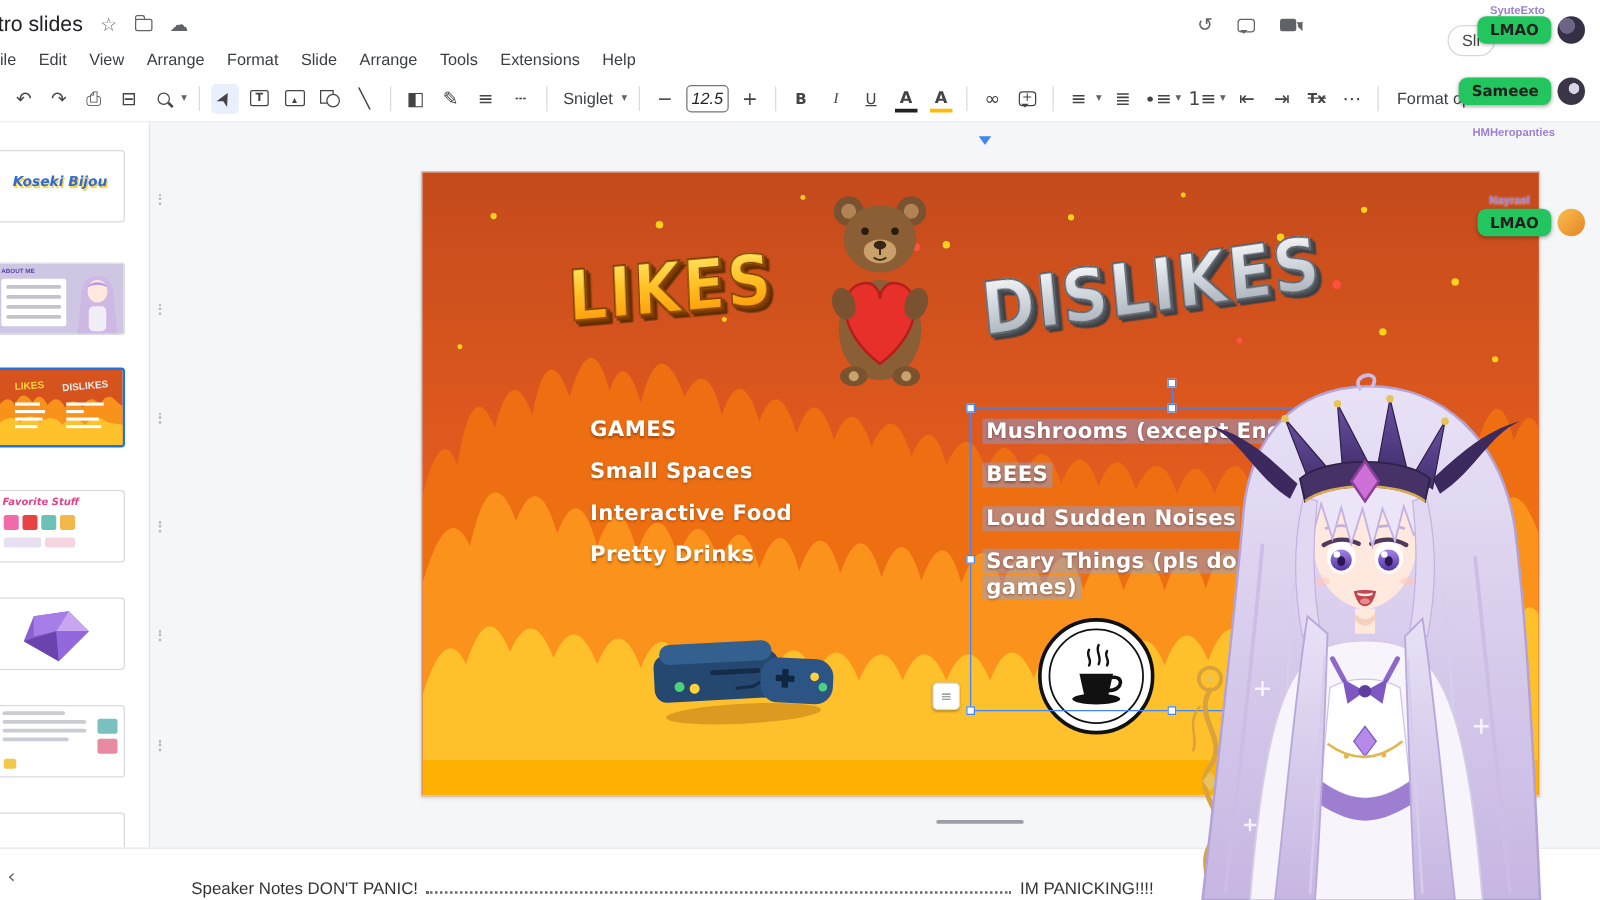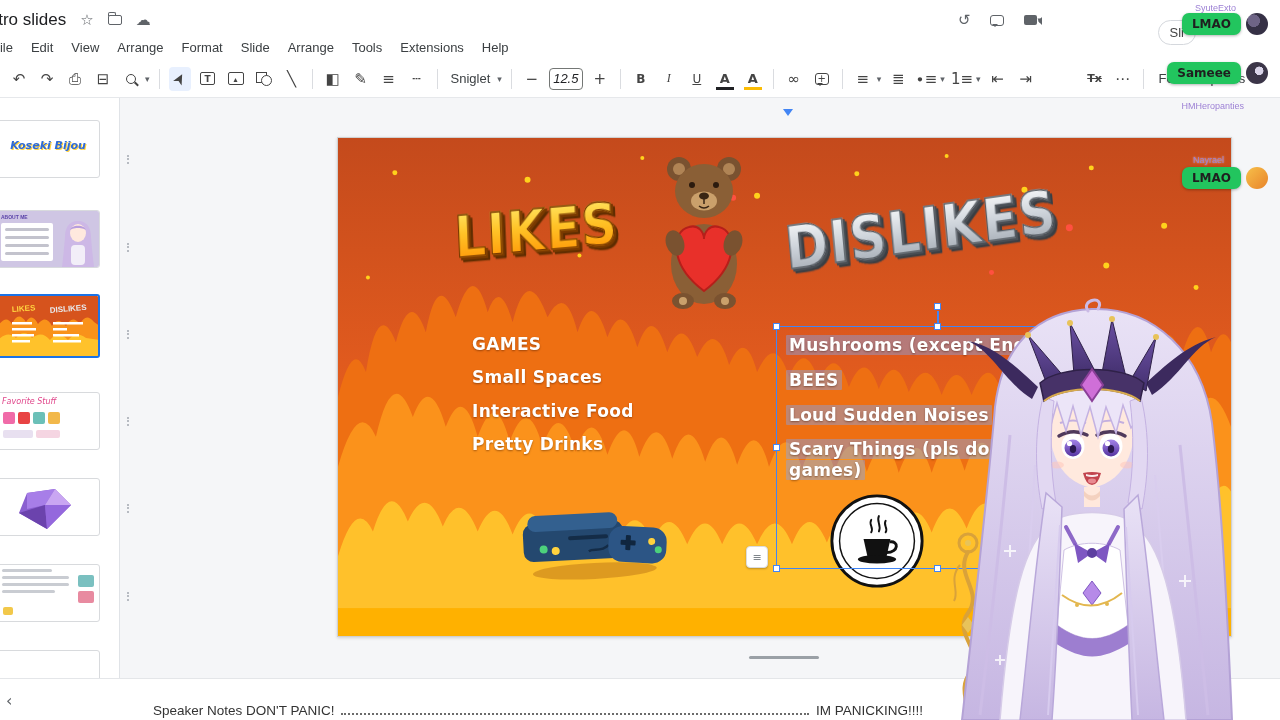--- a/index.html
+++ b/index.html
@@ -39,34 +39,34 @@
   .shapeIc::before { content:""; position:absolute; left:0; top:0; width:9px; height:9px; border:1.5px solid #444; }
   .shapeIc::after { content:""; position:absolute; right:0; bottom:0; width:9px; height:9px; border:1.5px solid #444; border-radius:50%; background:#fff; }
   .fontbox { font-size:13px; color:#3c4043; padding:0 4px; white-space:nowrap; }
   .sizebox { width:34px; height:22px; border:1px solid #747775; border-radius:4px; font-size:13px; display:flex; align-items:center; justify-content:center; color:#202124;font-style:italic; }
   .bold-ic { font-weight:bold; } .ital-ic { font-style:italic; font-family:"Liberation Serif",serif; } .und-ic { text-decoration:underline; }
   .acolor { position:relative; font-size:13px; font-weight:bold; }
   .acolor::after { content:""; position:absolute; left:2px; right:2px; bottom:1px; height:3px; background:#202124; }
   .acolor.hl::after { background:#fbbc04; }
   .bubblePlus { width:14px; height:12px; border:1.6px solid #444; border-radius:3px; position:relative; font-size:10px; display:flex; align-items:center; justify-content:center; color:#444; }
   .bubblePlus::after { content:""; position:absolute; left:1px; bottom:-5px; border:3px solid transparent; border-top-color:#444; }
-  .clearfmt { font-size:11px; font-weight:bold; text-decoration:line-through;margin-left:41px; }
+  .clearfmt { font-size:11px; font-weight:bold; text-decoration:line-through; }
   .fmt-options { font-size:13px; color:#3c4043; padding:0 6px; white-space:nowrap; }
 
   
   .workspace { position:absolute; top:98px; left:0; right:0; height:580px; display:flex; background:#f5f6f8; }
   .filmstrip { position:relative; width:120px; background:#fff; border-right:1px solid #e0e3e7; overflow:hidden; }
   .thumb { position:absolute; left:-4px; width:104px; height:58px; background:#fff; border:1px solid #d8dadd; border-radius:3px; overflow:hidden; }
   .thumb.selected { border:2px solid #1a73e8; }
   .t1-text { margin-top:18px; text-align:center; color:#2f6bd8; font-weight:800; font-style:italic; font-size:11px; font-family:"DejaVu Sans",sans-serif; text-shadow:1px 1px 0 #ffd23e; }
   .t2 { background:#cfc6e4; width:100%; height:100%; position:relative; }
   .t2-label { position:absolute; top:3px; left:4px; font-size:5px; color:#5a43a8; font-weight:bold; }
   .t2-panel { position:absolute; left:4px; top:12px; width:52px; height:38px; background:#fff; border-radius:2px; }
   .t2-panel i { display:block; height:3px; background:#c3c3cd; margin:5px 4px 0 4px; border-radius:2px; }
-  .t4-title { margin:4px 0 0 5px; font-size:8px; font-weight:400; font-style:italic; color:#e0458a; font-family:"DejaVu Sans",sans-serif; }
+  .t4-title { margin:4px 0 0 5px; font-size:8px; font-weight:700; font-style:italic; color:#e0458a; font-family:"DejaVu Sans",sans-serif; }
   .t4-row { display:flex; gap:3px; margin:6px 0 0 6px; }
   .t4-row b { width:12px; height:12px; border-radius:2px; }
   .t6 i.line { display:block; height:3px; background:#c9ccd2; margin:4px 30px 0 5px; border-radius:2px; }
   .t6-img { position:absolute; width:16px; height:12px; border-radius:2px; }
   .strip-marks span { position:absolute; left:7px; width:0; height:9px; border-left:2px dotted #b7bbc2; }
 
   .canvas { position:relative; flex:1; }
   .guide-marker { position:absolute; left:663px; top:11px; width:0; height:0; border:5px solid transparent; border-top:7px solid #4285f4; }
   .grab-line { position:absolute; left:629px; top:558px; width:70px; height:3px; border-radius:2px; background:#9aa0a6; }
 
@@ -99,21 +99,21 @@
 
   
   .notesbar { position:absolute; left:0; right:0; top:678px; height:42px; background:#fff; border-top:1px solid #e4e6e9; z-index:10; }
   .collapse-ic { position:absolute; left:6px; top:12px; color:#5f6368; font-size:16px; font-family:"DejaVu Sans",sans-serif; }
   .notes-line { position:absolute; left:153px; top:8px; width:770px; display:flex; align-items:center; font-size:13.5px; color:#333;margin-top:16px; }
   .notes-line .dots { flex:1; border-bottom:2px dotted #6b6b6b; height:9px; margin:0 7px; }
 
   
   .chat { position:absolute; inset:0; z-index:60; pointer-events:none; }
   .chat-msg { position:absolute; display:flex; align-items:center; gap:5px; }
-  .chat-user { position:absolute; font-size:9px; color:#9b7fd4; font-weight:normal; text-shadow:0 0 2px rgba(255,255,255,.7); white-space:nowrap; }
+  .chat-user { position:absolute; font-size:9px; color:#9b7fd4; font-weight:bold; text-shadow:0 0 2px rgba(255,255,255,.7); white-space:nowrap; }
   .bubble { background:#22c55e; border-radius:7px; padding:4px 10px; font-weight:700; color:#1f1f1f; font-size:12px; box-shadow:0 1px 3px rgba(0,0,0,.3); font-family:"DejaVu Sans",sans-serif; white-space:nowrap; }
   .jp-text { font-size:14px; font-weight:700; color:#fff; white-space:nowrap;
      text-shadow:-1px -1px 0 #333,1px -1px 0 #333,-1px 1px 0 #333,1px 1px 0 #333,0 2px 3px rgba(0,0,0,.5); }
   .av { width:22px; height:22px; border-radius:50%; flex:0 0 auto; }
   .av1 { background:radial-gradient(circle at 35% 35%, #6e6486 0 30%, #353045 32%); }
   .av2 { background:radial-gradient(circle at 60% 40%, #d9d4e8 0 22%, #3b3548 24%); }
   .av3 { background:radial-gradient(circle at 40% 35%, #b9a3ee 0 28%, #7a5cc8 30%); }
   .av4 { background:linear-gradient(135deg,#f7c04a,#e8832a); }
 
   

